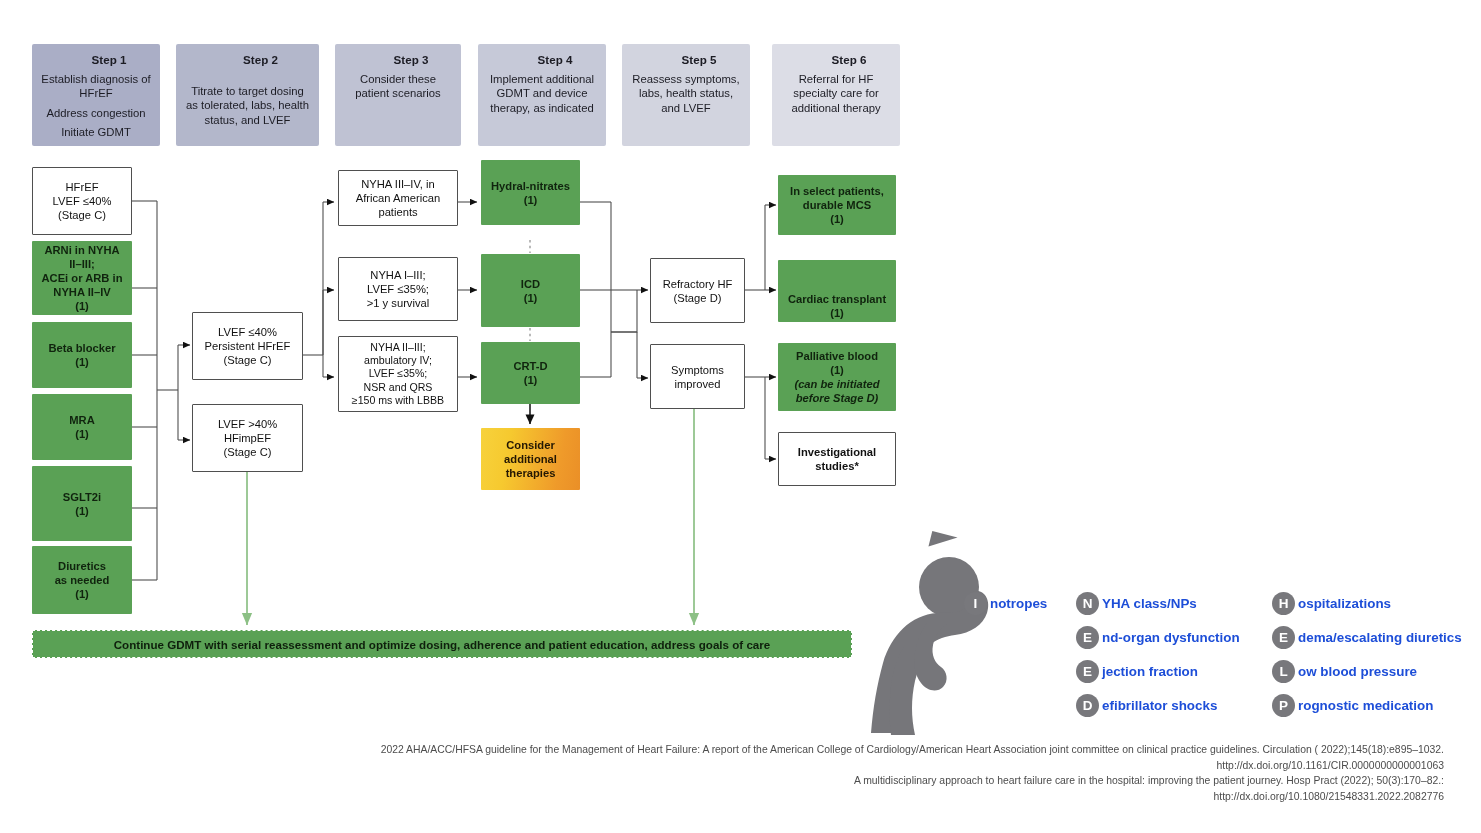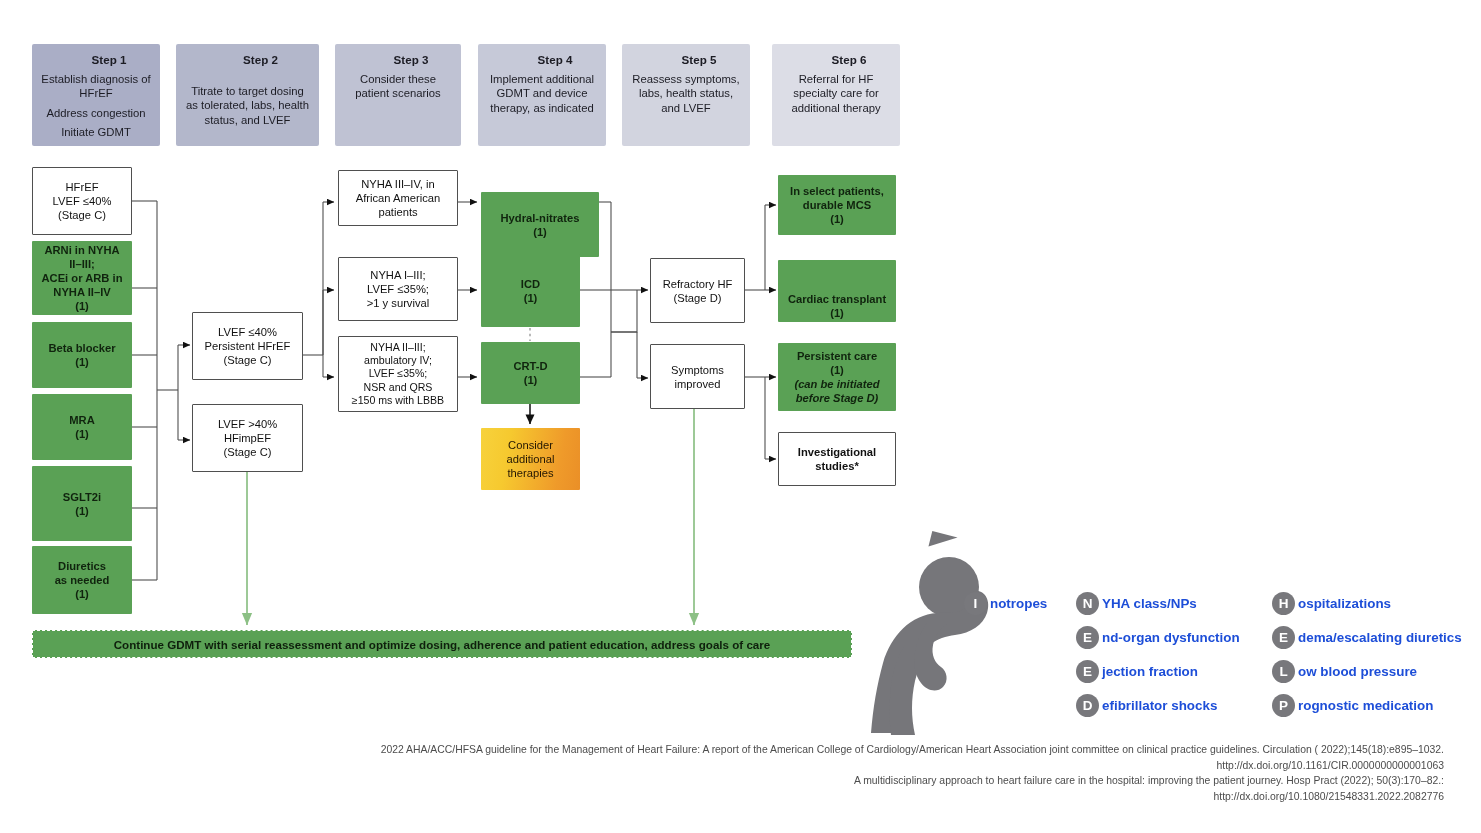--- a/index.html
+++ b/index.html
@@ -35,21 +35,21 @@
     display:flex;align-items:center;justify-content:center;
     text-align:center;
     font-size:11.2px;line-height:14px;
     border-radius:1px;
   }
   .box.white{background:#ffffff;border:1.1px solid #4f4f4f;color:#111;}
   .box.green{background:#5aa155;border:none;color:#10240e;font-weight:bold;}
   .box.green .it{font-style:italic;font-weight:bold;}
   .box.orange{
     background:linear-gradient(100deg,#f7d23c 0%,#f6c92f 28%,#ef9a2a 78%,#ea8f27 100%);
-    border:none;color:#241703;font-weight:normal;
+    border:none;color:#241703;font-weight:bold;
   }
   .box .inner{width:100%;padding:2px 4px;}
 
   
   .banner{
     position:absolute;box-sizing:border-box;
     background:#5aa155;
     border:1.6px dashed #ffffff;
     display:flex;align-items:center;justify-content:center;
     color:#0e1f0c;font-weight:bold;font-size:11.6px;
@@ -301,21 +301,21 @@
   <div class="box white" style="left:338px;top:336px;width:120px;height:76px;font-size:10.6px;line-height:13.2px;">
     <div class="inner">
       <div>NYHA II–III;</div>
       <div>ambulatory IV;</div>
       <div>LVEF ≤35%;</div>
       <div>NSR and QRS</div>
       <div>≥150 ms with LBBB</div>
     </div>
   </div>
 
-  <div class="box green" style="left:481px;top:192px;width:118px;height:65px;">
+  <div class="box green" style="left:481px;top:160px;width:99px;height:65px;">
     <div class="inner">
       <div>Hydral-nitrates</div>
       <div>(1)</div>
     </div>
   </div>
 
   <div class="box green" style="left:481px;top:254px;width:99px;height:73px;">
     <div class="inner">
       <div>ICD</div>
       <div>(1)</div>
@@ -361,21 +361,21 @@
 
   <div class="box green" style="left:778px;top:260px;width:118px;height:62px;align-items:flex-end;">
     <div class="inner">
       <div>Cardiac transplant</div>
       <div>(1)</div>
     </div>
   </div>
 
   <div class="box green" style="left:778px;top:343px;width:118px;height:68px;">
     <div class="inner">
-      <div>Persistent care</div>
+      <div>Palliative blood</div>
       <div>(1)</div>
       <div class="it">(can be initiated</div>
       <div class="it">before Stage D)</div>
     </div>
   </div>
 
   <div class="box white" style="left:778px;top:432px;width:118px;height:54px;font-weight:bold;">
     <div class="inner">
       <div>Investigational</div>
       <div>studies*</div>

